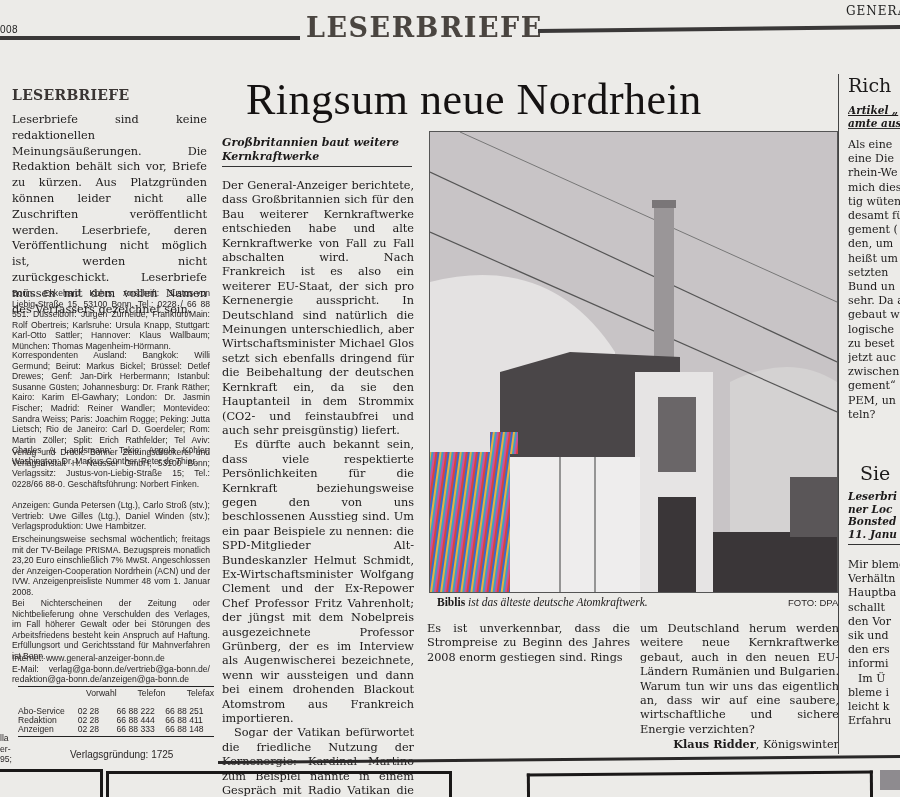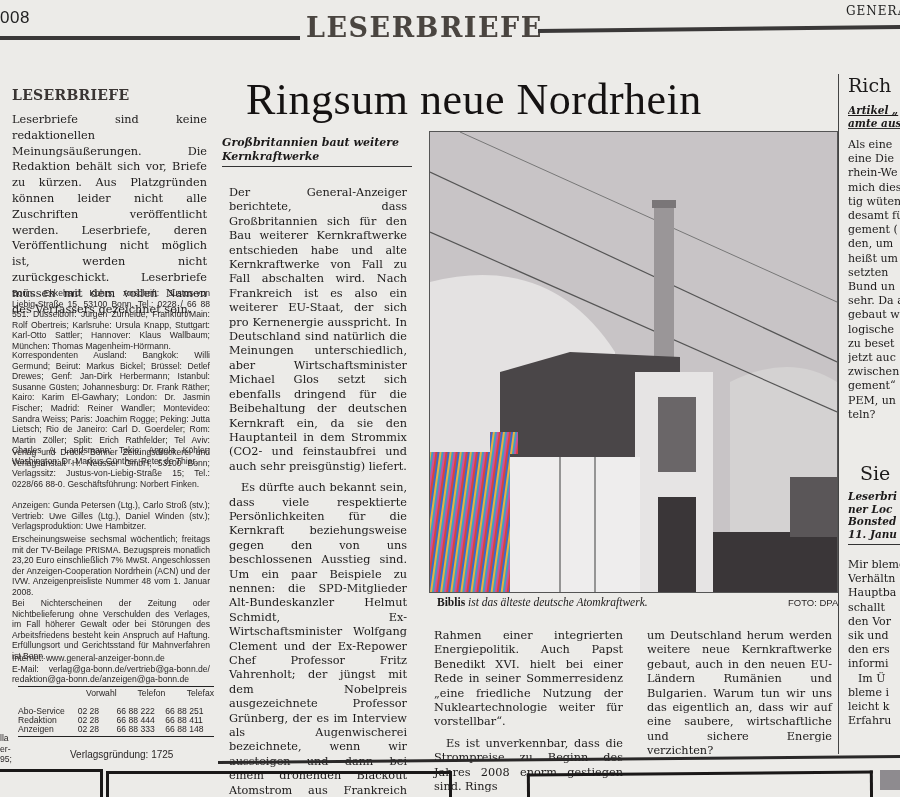--- a/index.html
+++ b/index.html
@@ -1,41 +1,41 @@
 <!DOCTYPE html>
 <html><head>
 <meta charset="utf-8">
 <style>
   html,body{margin:0;padding:0;}
   body{width:900px;height:797px;overflow:hidden;background:#ecebe8;position:relative;
        font-family:"DejaVu Serif",serif;color:#1c1a1a;}
   .abs{position:absolute;}
   
-  .hdr-date{left:0;top:8px;font-size:17px;font-family:"Liberation Sans",sans-serif;letter-spacing:0.5px;color:#222;}
+  .hdr-date{left:0;top:24px;font-size:10px;font-family:"Liberation Sans",sans-serif;letter-spacing:0.5px;color:#222;}
   .hdr-rule-l{left:0;top:36px;width:300px;height:4px;background:#3a3838;}
   .hdr-title{left:306px;top:12px;font-size:27px;font-weight:bold;letter-spacing:1.5px;color:#4a4540;font-family:"DejaVu Serif",serif;}
   .hdr-rule-r{left:538px;top:27px;width:362px;height:4px;background:#3a3838;transform:rotate(-0.6deg);}
   .hdr-right{left:846px;top:4px;font-size:12px;letter-spacing:1px;font-family:"DejaVu Serif",serif;color:#222;}
   
   .lb-head{left:12px;top:87px;font-size:14px;font-weight:bold;letter-spacing:0.3px;color:#3a3533;}
   .lb-intro{left:12px;top:112px;width:195px;font-size:11.3px;line-height:15.8px;text-align:justify;}
   .imp{left:12px;width:198px;font-family:"Liberation Sans",sans-serif;font-size:8.6px;line-height:10.6px;text-align:justify;color:#2a2626;}
   .contact-table{left:18px;top:688px;width:196px;font-family:"Liberation Sans",sans-serif;font-size:8.6px;color:#2a2626;border-collapse:collapse;}
   .contact-table th{font-weight:normal;text-align:right;padding:0;}
   .contact-table td{padding:0;line-height:9px;}
   .ct-top{left:18px;top:686px;width:196px;height:1px;background:#222;}
   .ct-bot{left:18px;top:736px;width:196px;height:1px;background:#222;}
   .founding{left:70px;top:749px;font-family:"Liberation Sans",sans-serif;font-size:10px;color:#2a2626;}
   .edge-text{left:0;top:733px;font-family:"Liberation Sans",sans-serif;font-size:8.6px;line-height:10.6px;color:#2a2626;}
   
   .headline{left:246px;top:74px;font-size:44px;font-family:"Liberation Serif",serif;letter-spacing:0.5px;color:#151212;}
   .sub{left:222px;top:136px;width:190px;font-style:italic;font-weight:bold;font-size:11px;line-height:13.5px;font-family:"DejaVu Serif",serif;}
   .sub-rule{left:222px;top:166px;width:190px;height:1px;background:#333;}
   .col{font-size:11.3px;line-height:14.4px;text-align:justify;font-family:"DejaVu Serif",serif;}
-  .col p{margin:7px;}
+  .col p{margin:0;}
   .col p + p{text-indent:12px;}
   .col1{left:222px;top:179px;width:192px;}
   .col2{left:427px;top:622px;width:203px;}
   .col3{left:640px;top:622px;width:199px;}
   .sig{text-align:right;}
   .sig b{font-weight:bold;}
   
   .photo{left:429px;top:131px;width:407px;height:460px;overflow:hidden;background:#cfcccc;border:1px solid #555;}
   .caption{left:429px;top:596px;font-size:11.5px;font-family:Liberation Serif, serif;margin-left:8px;}
   .caption b{font-weight:bold;}
@@ -165,25 +165,25 @@
     <rect x="283" y="400" width="124" height="60" fill="#3a3638"></rect>
     <rect x="360" y="345" width="47" height="60" fill="#5a5658"></rect>
   </svg>
 </div>
 <div class="abs caption">
   <b>Biblis</b><i> ist das älteste deutsche Atomkraftwerk.</i>
 </div>
 <div class="abs credit">FOTO: DPA</div>
 
 <div class="abs col col2">
-  <p>Rahmen einer integrierten Energiepolitik. Auch Papst Benedikt XVI. hielt bei einer Rede in seiner Sommerresidenz „eine friedliche Nutzung der Nukleartechnologie weiter für vorstellbar“.</p>
   <p>Es ist unverkennbar, dass die Strompreise zu Beginn des Jahres 2008 enorm gestiegen sind. Rings</p>
 </div>
 <div class="abs col col3">
   <p>um Deutschland herum werden weitere neue Kernkraftwerke gebaut, auch in den neuen EU-Ländern Rumänien und Bulgarien. Warum tun wir uns das eigentlich an, dass wir auf eine saubere, wirtschaftliche und sichere Energie verzichten?</p>
+  <div class="sig"><b>Klaus Ridder</b><span>, Königswinter</span></div>
 </div>
 
 <div class="abs vrule"></div>
 <div class="abs edge-col edge-title" style="top:74px;">Rich</div>
 <div class="abs edge-col edge-sub" style="top:104px;text-decoration:underline;">
   <div>Artikel „</div>
   <div>amte ausg</div>
 </div>
 <div class="abs edge-rule" style="top:128px;"></div>
 <div class="abs edge-col edge-body" style="top:138px;">

